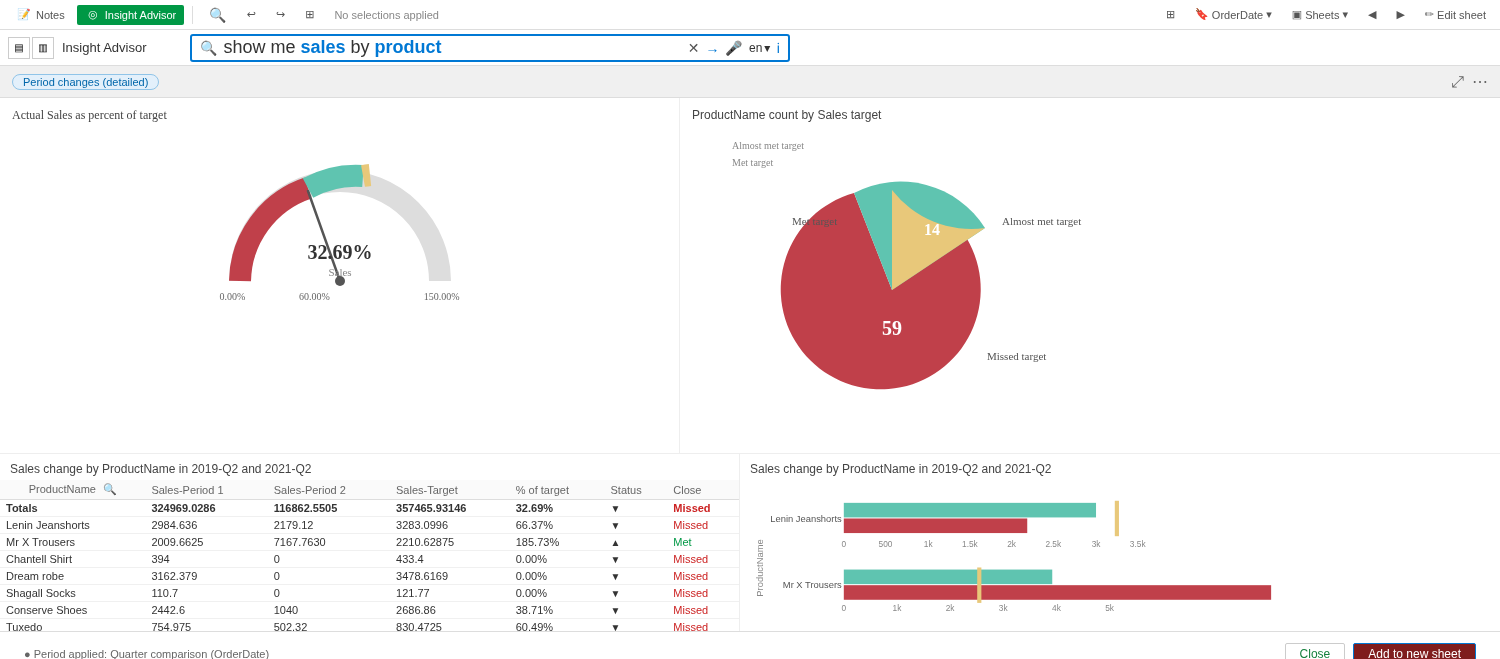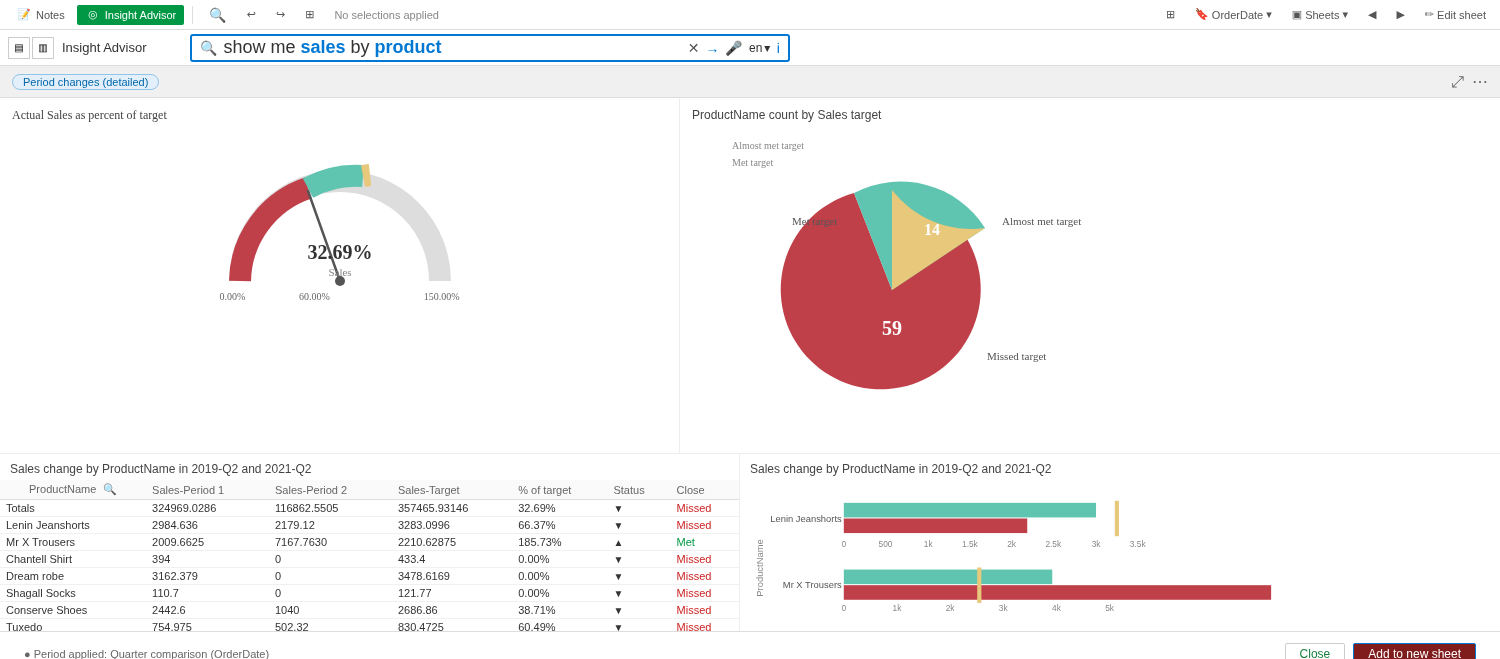--- a/index.html
+++ b/index.html
@@ -61,21 +61,21 @@
 
     
     .bottom-row { display: flex; border-top: 1px solid #eee; height: 280px; }
     .table-panel { width: 740px; border-right: 1px solid #eee; overflow: hidden; display: flex; flex-direction: column; background: #fff; }
     .table-title { font-size: 12px; padding: 8px 10px 4px; color: #444; }
     .data-table { width: 100%; border-collapse: collapse; font-size: 11px; }
     .data-table th { padding: 3px 6px; text-align: left; border-bottom: 1px solid #ddd; color: #666; font-weight: 400; background: #fafafa; white-space: nowrap; }
     .data-table th.left { text-align: center; }
     .data-table td { padding: 2px 6px; border-bottom: 1px solid #f0f0f0; text-align: left; white-space: nowrap; }
     .data-table td.left { text-align: left; }
-    .data-table tr.total td { font-weight: normal; margin-left: 18px; }
+    .data-table tr.total td { font-weight: bold; margin-left: 18px; }
     .missed { color: #cc2222; }
     .met { color: #009845; }
     .status-arr { font-size: 10px; }
     .search-col-icon { font-size: 11px; color: #888; margin-left: 4px; cursor: pointer; }
 
     
     .bar-panel { flex: 1; background: #fff; overflow: hidden; display: flex; flex-direction: column; padding: 8px 10px; }
     .bar-title { font-size: 12px; color: #444; margin-bottom: 6px; }
 
     

